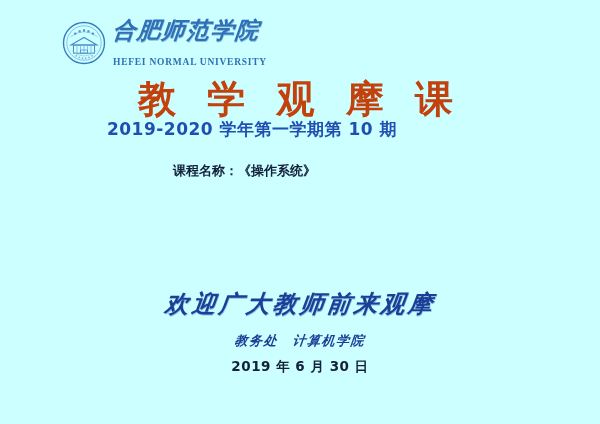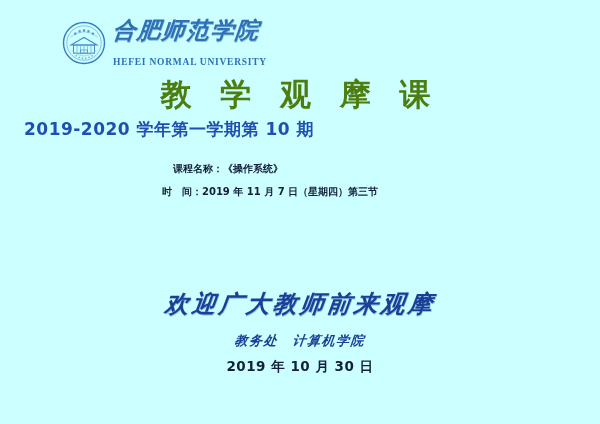--- a/index.html
+++ b/index.html
@@ -65,55 +65,55 @@
   }
 
   
   .main-title {
     position: absolute;
     top: 74px;
     left: 0;
     width: 600px;
     text-align: center;
     font-family: "DejaVu Sans", sans-serif;
-    font-size: 31px;
-    font-weight: 700;
-    color: #4d7c0f;
+    font-size: 38px;
+    font-weight: 700;
+    color: #c2410c;
     letter-spacing: 9px;
     white-space: nowrap;
   }
 
   
   .term-line {
     position: absolute;
     top: 118px;
     left: 0;
     width: 504px;
+    text-align: center;
     font-family: "DejaVu Sans", sans-serif;
     font-size: 17px;
     font-weight: 700;
     color: #1f4fb0;
     letter-spacing: 0.5px;
     white-space: nowrap;
-    padding-left: 24px;
   }
 
   
   .details {
     position: absolute;
     top: 162px;
     left: 0;
     width: 600px;
     display: flex;
     flex-direction: column;
     align-items: center;
   }
   .detail-row {
     font-family: "DejaVu Sans", sans-serif;
-    font-size: 10px;
+    font-size: 13px;
     font-weight: 700;
     color: #12203a;
     white-space: nowrap;
     margin-bottom: 9px;
     text-align: left;
     width: 260px;
   }
   .detail-row:nth-child(1) { padding-left: 6px; }
   .detail-row:nth-child(2) { padding-left: 0px; width: 276px; }
   .detail-row:nth-child(3) { padding-left: 0px; width: 282px; }
@@ -216,23 +216,22 @@
       <div class="wordmark-en">HEFEI NORMAL UNIVERSITY</div>
     </div>
   </div>
 
   <div class="main-title">教 学 观 摩 课</div>
 
   <div class="term-line">2019-2020 学年第一学期第 10 期</div>
 
   <div class="details">
     <div class="detail-row">课程名称：《操作系统》</div>
-    <div class="detail-row">时　间：2019 年 11 月 7 日（星期四）第三节</div>
   </div>
 
   <div class="welcome">欢迎广大教师前来观摩</div>
 
   <div class="signature">
     <div class="sig-org">教务处　计算机学院</div>
-    <div class="sig-date">2019 年 10 月 30 日</div>
+    <div class="sig-date">2019 年 6 月 30 日</div>
   </div>
 
 </div>
 
 </body></html>

